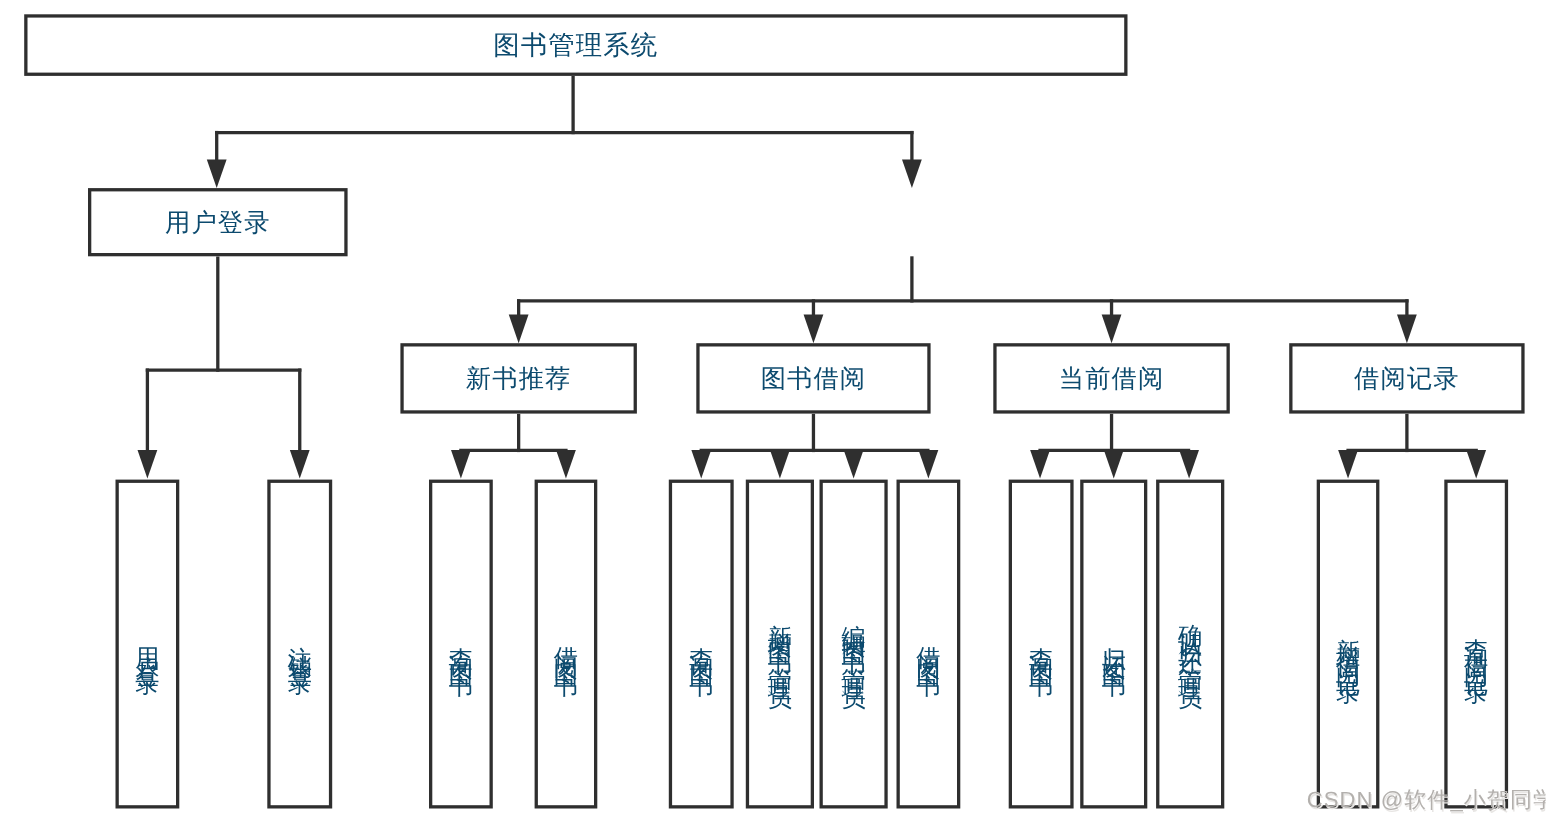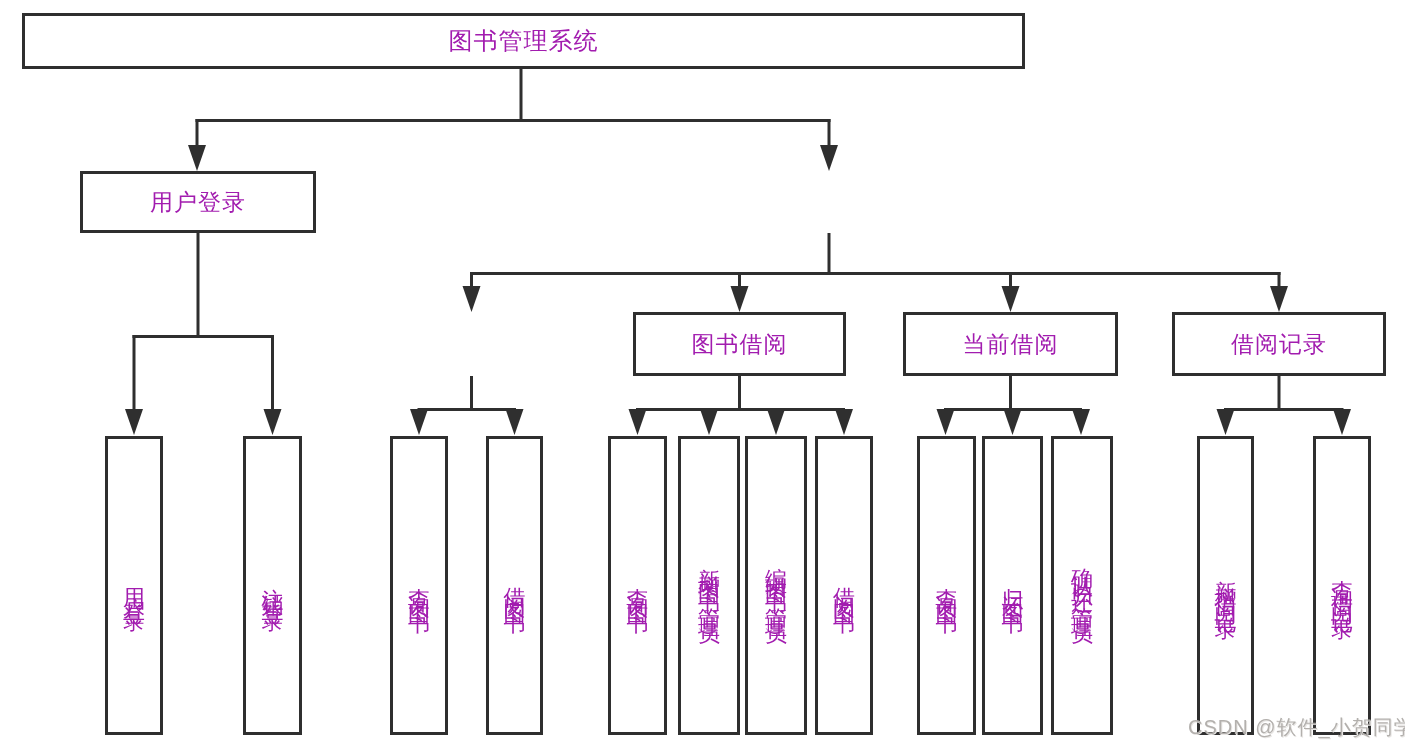--- a/index.html
+++ b/index.html
@@ -20,21 +20,21 @@
     width:1405px;height:747px;
   }
   .node{
     position:absolute;
     box-sizing:border-box;
     border:3px solid #2f2f2f;
     background:#ffffff;
     display:flex;
     align-items:center;
     justify-content:center;
-    color:#a21caf;
+    color:#0c4a6e;
   }
   .node .hlabel{
     font-size:23px;
     letter-spacing:1px;
     white-space:nowrap;
   }
   .node.root .hlabel{
     font-size:24px;
   }
   .node.leaf .vlabel{
@@ -121,20 +121,23 @@
   </svg>
 
   <div class="node root" style="left:22px;top:13px;width:1003px;height:56px;">
     <span class="hlabel">图书管理系统</span>
   </div>
 
   <div class="node" style="left:80px;top:171px;width:236px;height:62px;">
     <span class="hlabel">用户登录</span>
   </div>
 
+  <div class="node" style="left:364px;top:312px;width:215px;height:64px;">
+    <span class="hlabel">新书推荐</span>
+  </div>
   <div class="node" style="left:903px;top:312px;width:215px;height:64px;">
     <span class="hlabel">当前借阅</span>
   </div>
   <div class="node" style="left:633px;top:312px;width:213px;height:64px;">
     <span class="hlabel">图书借阅</span>
   </div>
   <div class="node" style="left:1172px;top:312px;width:214px;height:64px;">
     <span class="hlabel">借阅记录</span>
   </div>
 

